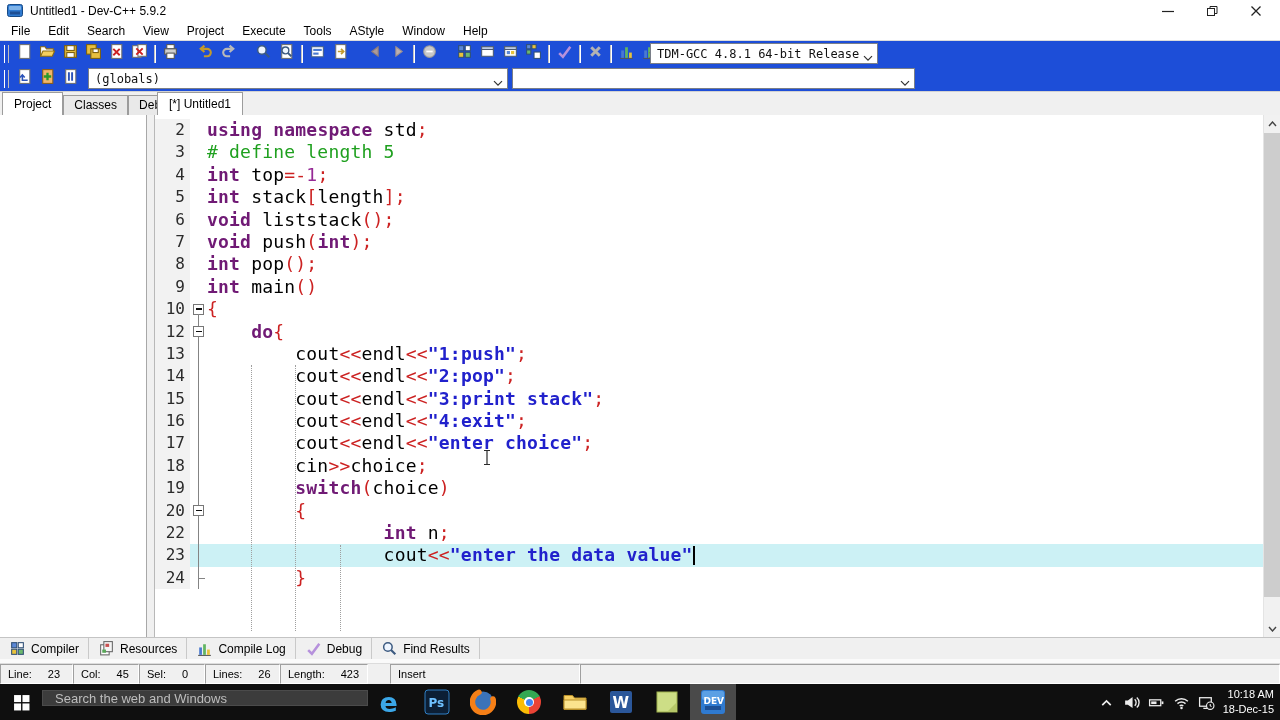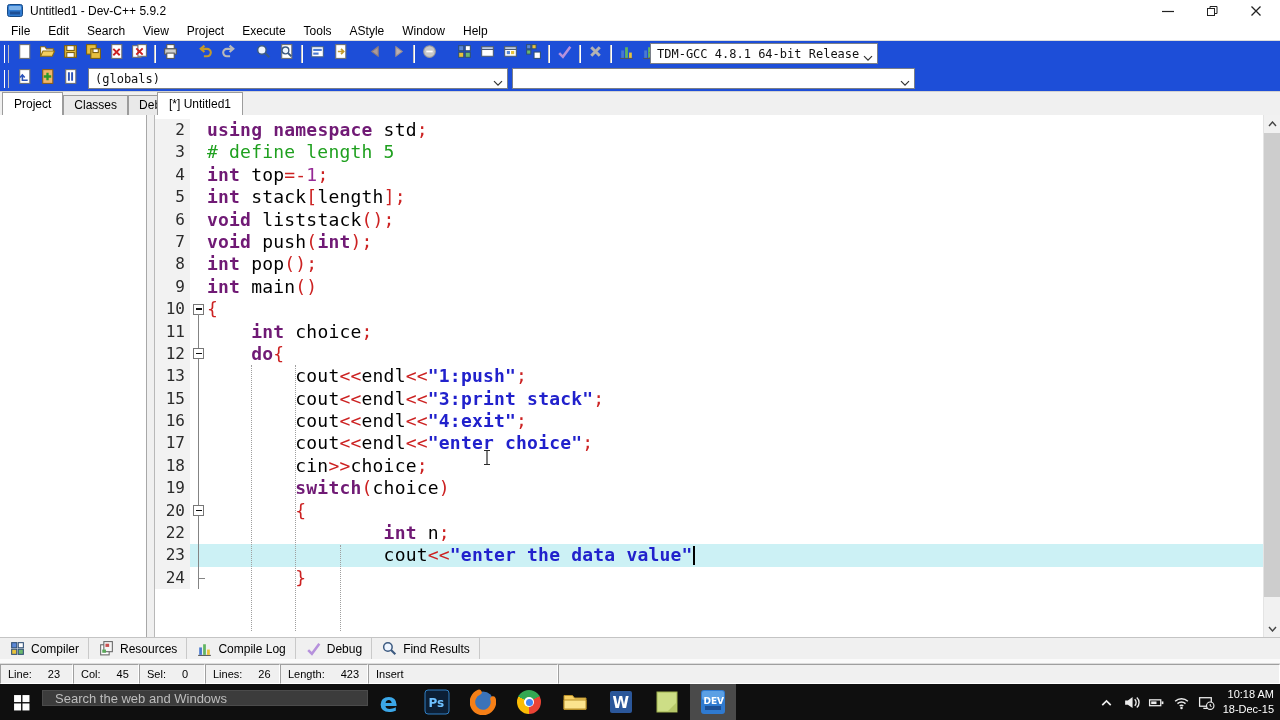--- a/index.html
+++ b/index.html
@@ -393,35 +393,35 @@
           <span class="codeln"><span class="tk">int</span><span class="tp"> main</span><span class="ts">()</span></span>
         </div>
         <div class="row">
           <span class="gut">10</span>
           <span class="fc fold-open">
             <span class="fbox"></span>
           </span>
           <span class="codeln"><span class="ts">{</span></span>
         </div>
         <div class="row">
-          <span class="gut">11</span>
-          <span class="fc fold-line"></span>
-          <span class="codeln"><span class="tp">    </span><span class="tk">int</span><span class="tp"> choice</span><span class="ts">;</span></span>
-        </div>
-        <div class="row">
           <span class="gut">12</span>
           <span class="fc fold-open cont">
             <span class="fbox"></span>
           </span>
           <span class="codeln"><span class="tp">    </span><span class="tk">do</span><span class="ts">{</span></span>
         </div>
         <div class="row">
           <span class="gut">13</span>
           <span class="fc fold-line"></span>
           <span class="codeln"><span class="tp">        cout</span><span class="ts">&lt;&lt;</span><span class="tp">endl</span><span class="ts">&lt;&lt;</span><span class="tt">"1:push"</span><span class="ts">;</span></span>
+        </div>
+        <div class="row">
+          <span class="gut">14</span>
+          <span class="fc fold-line"></span>
+          <span class="codeln"><span class="tp">        cout</span><span class="ts">&lt;&lt;</span><span class="tp">endl</span><span class="ts">&lt;&lt;</span><span class="tt">"2:pop"</span><span class="ts">;</span></span>
         </div>
         <div class="row">
           <span class="gut">15</span>
           <span class="fc fold-line"></span>
           <span class="codeln"><span class="tp">        cout</span><span class="ts">&lt;&lt;</span><span class="tp">endl</span><span class="ts">&lt;&lt;</span><span class="tt">"3:print stack"</span><span class="ts">;</span></span>
         </div>
         <div class="row">
           <span class="gut">16</span>
           <span class="fc fold-line"></span>
           <span class="codeln"><span class="tp">        cout</span><span class="ts">&lt;&lt;</span><span class="tp">endl</span><span class="ts">&lt;&lt;</span><span class="tt">"4:exit"</span><span class="ts">;</span></span>
@@ -555,21 +555,21 @@
       <span class="sval">0</span>
     </div>
     <div class="scell" style="width: 75px;">
       <span>Lines:</span>
       <span class="sval">26</span>
     </div>
     <div class="scell" style="width: 88px;">
       <span>Length:</span>
       <span class="sval">423</span>
     </div>
-    <div class="scell" style="width: 190px;">
+    <div class="scell" style="width: 190px; margin-left: 22px;">
       <span>Insert</span>
     </div>
     <div class="scell" style="flex: 1 1 0%;"></div>
   </div>
 
 <div class="taskbar">
   <span class="start">
     <svg width="17" height="17" viewBox="0 0 16 16">
         <rect x="1" y="1" width="6.6" height="6.6" fill="#fff"></rect>
         <rect x="8.9" y="1" width="6.6" height="6.6" fill="#fff"></rect>

